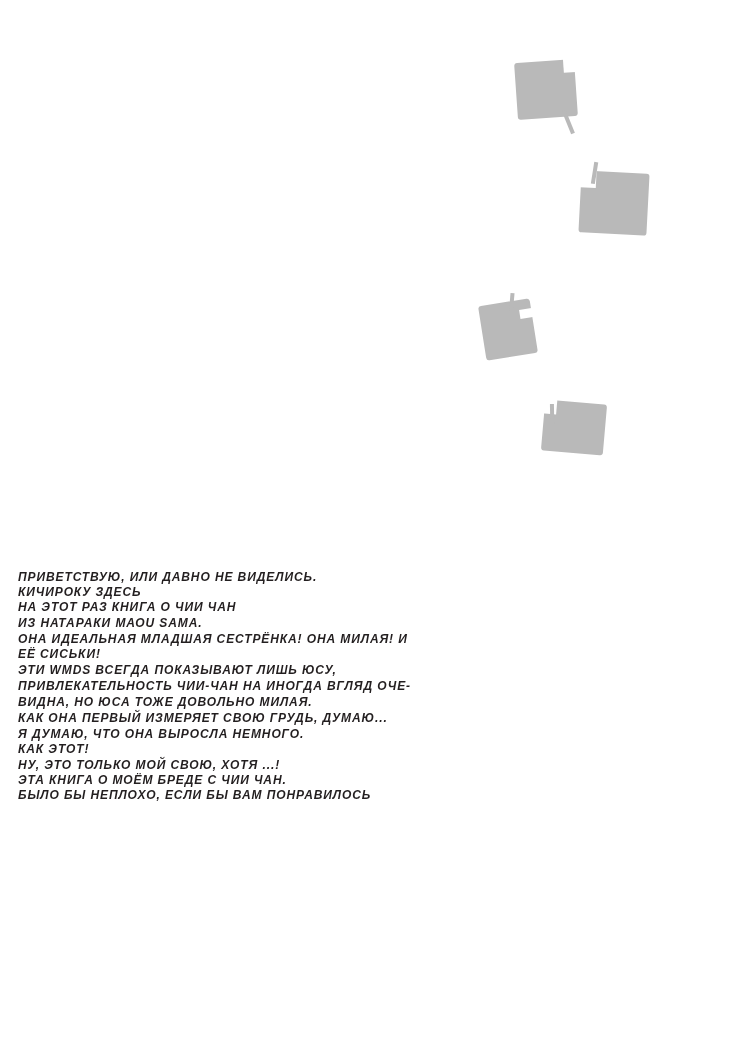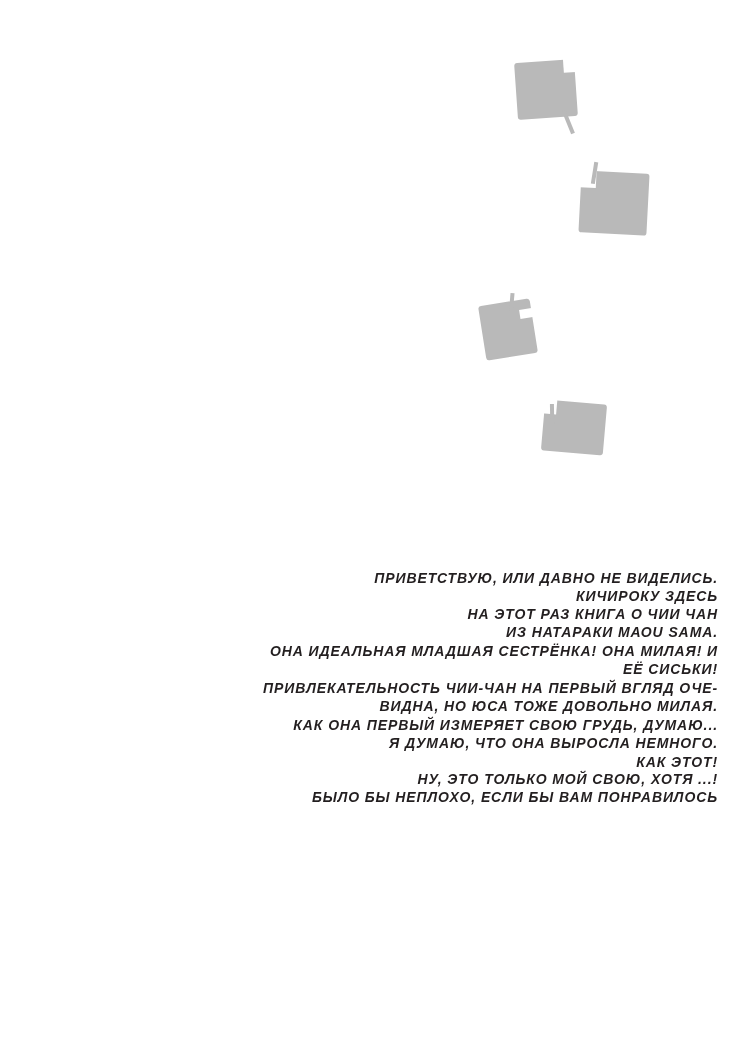--- a/index.html
+++ b/index.html
@@ -125,23 +125,23 @@
     height: 20px;
     transform: rotate(-6deg);
   }
 
   
   .afterword {
     position: absolute;
     left: 0;
     top: 556px;
     width: 736px;
-    text-align: right;
+    text-align: left;
     color: #231f20;
-    font-size: 14px;
+    font-size: 12px;
     letter-spacing: 0.9px;
     line-height: 1.25;
     font-weight: bold;
     font-style: italic;
     font-family: "Liberation Sans", sans-serif;
   }
   .para {
     margin: 0 auto;
     padding: 0;
     width: 700px;
@@ -185,29 +185,31 @@
 
   <p class="para">
     <span class="line">КИЧИРОКУ ЗДЕСЬ</span>
   </p>
 
   <p class="para para-block">
     <span class="line">НА ЭТОТ РАЗ КНИГА О ЧИИ ЧАН</span>
     <span class="line">ИЗ НАТАРАКИ МАОU SAMA.</span>
     <span class="line">ОНА ИДЕАЛЬНАЯ МЛАДШАЯ СЕСТРЁНКА! ОНА МИЛАЯ! И</span>
     <span class="line">ЕЁ СИСЬКИ!</span>
-    <span class="line">ПРИВЛЕКАТЕЛЬНОСТЬ ЧИИ-ЧАН НА ПЕРВЫЙ ВГЛЯД ОЧЕ-</span>
+    <span class="line">ЭТИ WMDS ВСЕГДА ПОКАЗЫВАЮТ ЛИШЬ ЮСУ,</span>
+    <span class="line">ПРИВЛЕКАТЕЛЬНОСТЬ ЧИИ-ЧАН НА ИНОГДА ВГЛЯД ОЧЕ-</span>
     <span class="line">ВИДНА, НО ЮСА ТОЖЕ ДОВОЛЬНО МИЛАЯ.</span>
     <span class="line">КАК ОНА ПЕРВЫЙ ИЗМЕРЯЕТ СВОЮ ГРУДЬ, ДУМАЮ...</span>
     <span class="line">Я ДУМАЮ, ЧТО ОНА ВЫРОСЛА НЕМНОГО.</span>
     <span class="line">КАК ЭТОТ!</span>
   </p>
 
   <p class="para">
     <span class="line">НУ, ЭТО ТОЛЬКО МОЙ СВОЮ, ХОТЯ ...!</span>
   </p>
 
   <p class="para">
+    <span class="line">ЭТА КНИГА О МОЁМ БРЕДЕ С ЧИИ ЧАН.</span>
     <span class="line">БЫЛО БЫ НЕПЛОХО, ЕСЛИ БЫ ВАМ ПОНРАВИЛОСЬ</span>
   </p>
 
 
 </div>
 
 </body></html>

